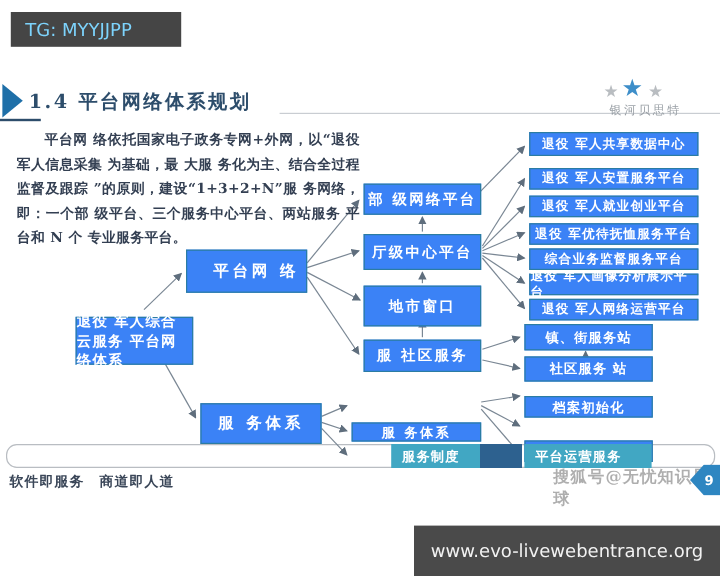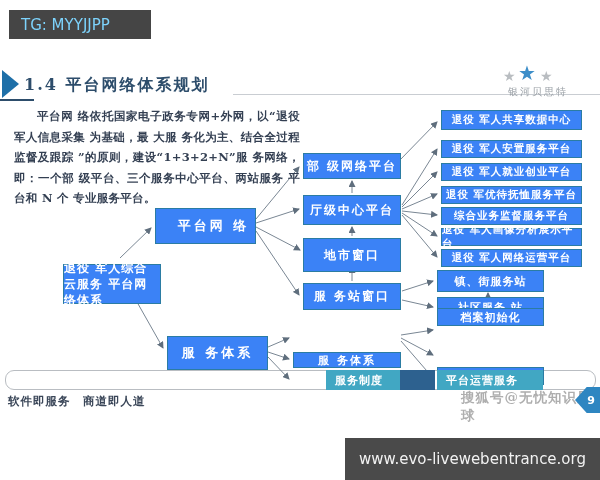--- a/index.html
+++ b/index.html
@@ -42,21 +42,21 @@
   .ssys{left:167px;top:336px;width:101px;height:34px;font-size:13px;letter-spacing:3px;}
   .lvl{left:303px;width:98px;font-size:12px;letter-spacing:2px;}
   .lvl0{top:153px;height:26px;}
   .lvl1{top:195px;height:30px;}
   .lvl2{top:238px;height:34px;}
   .lvl3{top:283px;height:27px;}
   .plat{left:441px;width:141px;height:18px;font-size:10.5px;letter-spacing:1px;font-weight:bold;}
   .p0{top:110px;height:20px;}.p1{top:140px;}.p2{top:163px;}.p3{top:186px;}
   .p4{top:207px;}.p5{top:228px;}.p6{top:249px;}
   .sta{left:437px;width:107px;font-size:11px;letter-spacing:1px;}
-  .t0{top:270px;height:22px;}.t1{top:297px;height:21px;}.t2{top:308px;height:18px;}.t3{top:347px;height:18px;margin-top:20px;}
+  .t0{top:270px;height:22px;}.t1{top:297px;height:21px;}.t2{top:330px;height:18px;}.t3{top:347px;height:18px;margin-top:20px;}
   .svc{left:293px;width:108px;height:16px;font-size:11px;letter-spacing:2px;}
   .v0{top:330px;}.v1{top:352px;}
   
   .pill{position:absolute;left:5px;top:370px;width:591px;height:20px;background:#fff;
         border:1px solid #b9bdc2;border-radius:9px;box-sizing:border-box;z-index:1;}
   .seg{position:absolute;top:370px;height:20px;background:#41a7c3;color:#fff;font-weight:bold;
        font-size:11px;display:flex;align-items:center;box-sizing:border-box;z-index:2;letter-spacing:1px;}
   .seg-inst{left:293px;width:107px;padding-left:9px;margin-left:33px;}
   .seg-dark{left:400px;width:35px;background:#2d618f;z-index:2;}
   .seg-oper{left:437px;width:106px;padding-left:9px;}
@@ -124,21 +124,21 @@
     </g>
   </svg>
 
   <div class="b root">退役 军人综合 云服务 平台网 络体系</div>
   <div class="b pnet">平台网 络</div>
   <div class="b ssys">服 务体系</div>
 
   <div class="b lvl lvl0">部 级网络平台</div>
   <div class="b lvl lvl1">厅级中心平台</div>
   <div class="b lvl lvl2">地市窗口</div>
-  <div class="b lvl lvl3">服 务站窗口</div>
+  <div class="b lvl lvl3">服 社区服务</div>
 
   <div class="b plat p0">退役 军人共享数据中心</div>
   <div class="b plat p1">退役 军人安置服务平台</div>
   <div class="b plat p2">退役 军人就业创业平台</div>
   <div class="b plat p3">退役 军优待抚恤服务平台</div>
   <div class="b plat p5">退役 军人画像分析展示平台</div>
   <div class="b plat p4">综合业务监督服务平台</div>
   <div class="b plat p6">退役 军人网络运营平台</div>
 
   <div class="b sta t0">镇、街服务站</div>

